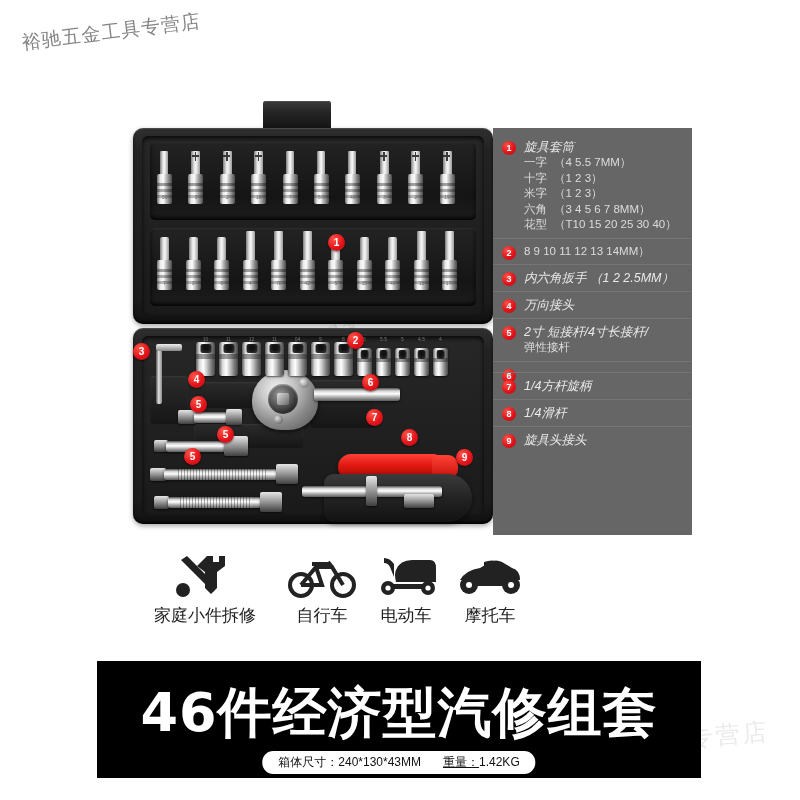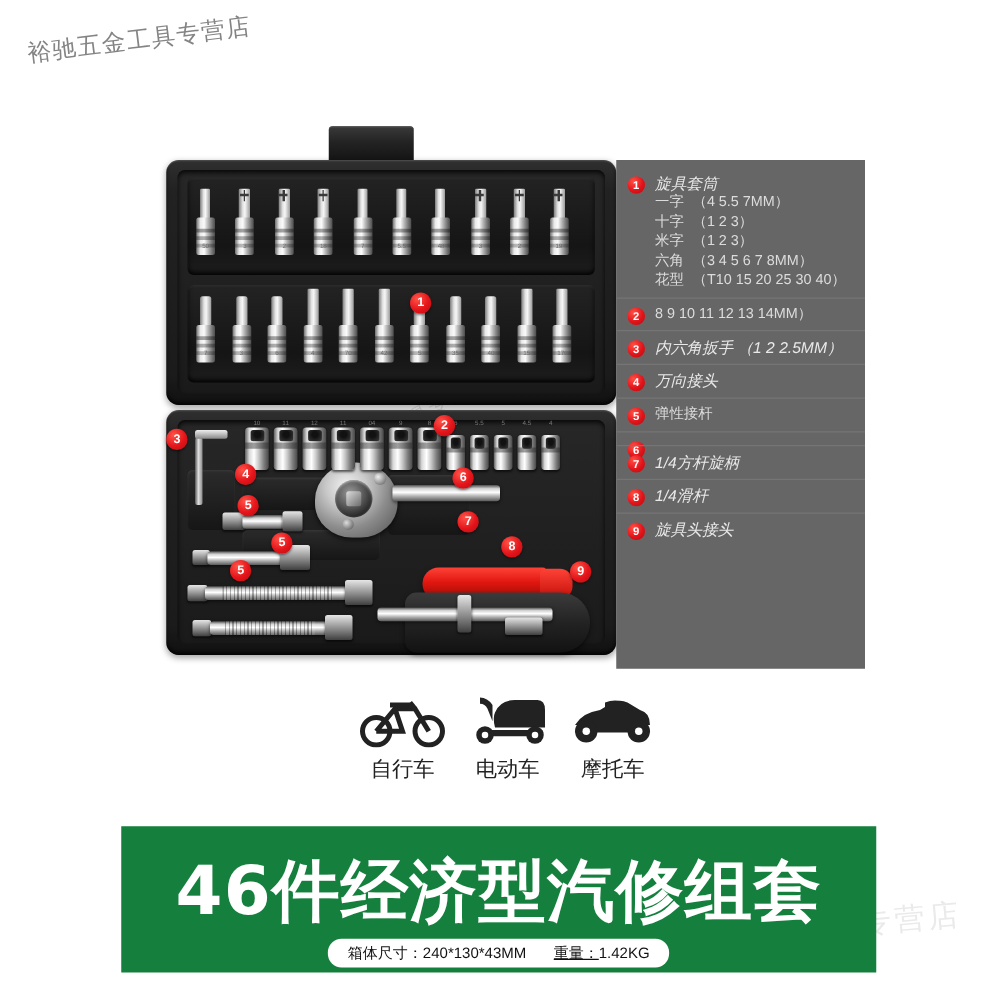--- a/index.html
+++ b/index.html
@@ -192,21 +192,21 @@
 
   
   .usage{position:absolute;left:130px;top:552px;width:385px;height:82px;}
   .usage-item{position:absolute;top:0;text-align:center;}
   .usage-ico{height:46px;display:flex;align-items:flex-end;justify-content:center;}
   .usage-label{margin-top:6px;font-size:17px;color:#222;white-space:nowrap;}
 
   
   .banner{
     position:absolute;left:97px;top:661px;width:604px;height:117px;
-    background:#15803d;
+    background:#000000;
   }
   .banner-title{
     position:absolute;left:0;right:0;top:16px;text-align:center;
     font-size:54px;font-weight:bold;color:#ffffff;letter-spacing:1px;
     font-family:"DejaVu Sans","Liberation Sans",sans-serif;
   }
   .spec-pill{
     position:absolute;left:50%;transform:translateX(-50%);bottom:4px;
     background:#ffffff;border-radius:11px;padding:3px 16px;white-space:nowrap;
     font-size:12px;color:#111;
@@ -471,20 +471,21 @@
         <div class="spec-item">
           <div class="spec-badge">3</div>
           <div class="spec-title">内六角扳手 （1 2 2.5MM）</div>
         </div>
         <div class="spec-item">
           <div class="spec-badge">4</div>
           <div class="spec-title">万向接头</div>
         </div>
         <div class="spec-item">
           <div class="spec-badge">5</div>
+          <div class="spec-title">2寸 短接杆/4寸长接杆/</div>
           <div class="spec-sub">弹性接杆</div>
         </div>
         <div class="spec-item">
           <div class="spec-badge">6</div>
         </div>
         <div class="spec-item">
           <div class="spec-badge">7</div>
           <div class="spec-title">1/4方杆旋柄</div>
         </div>
         <div class="spec-item">
@@ -493,20 +494,32 @@
         </div>
         <div class="spec-item">
           <div class="spec-badge">9</div>
           <div class="spec-title">旋具头接头</div>
         </div>
       </div>
   </div>
 
   <div class="usage">
 
+    <div class="usage-item" style="left:0px;width:150px;">
+      <div class="usage-ico">
+        <svg width="64" height="44" viewBox="0 0 64 44">
+          <g fill="#222">
+            <path d="M8 6 L14 2 L44 32 L40 38 Z"></path>
+            <circle cx="10" cy="36" r="7"></circle>
+            <path d="M44 2 L50 2 L50 8 L56 8 L56 2 L62 2 L62 12 L54 18 L54 34 L48 40 L42 34 L42 18 L34 12 Z" transform="translate(-10,0)"></path>
+          </g>
+        </svg>
+      </div>
+      <div class="usage-label">家庭小件拆修</div>
+    </div>
 
     <div class="usage-item" style="left:150px;width:84px;">
       <div class="usage-ico">
         <svg width="68" height="44" viewBox="0 0 68 44">
           <g fill="none" stroke="#222" stroke-width="4">
             <circle cx="13" cy="31" r="11"></circle>
             <circle cx="55" cy="31" r="11"></circle>
             <path d="M13 31 L28 13 L44 13 L55 31 M28 13 L34 31 L13 31 M44 13 L40 8"></path>
           </g>
           <rect x="24" y="8" width="16" height="4" fill="#222"></rect>

